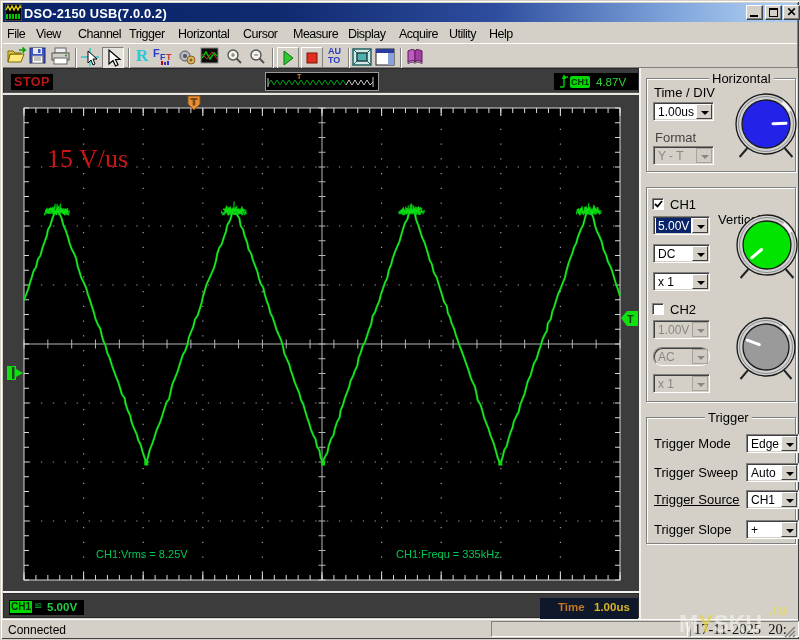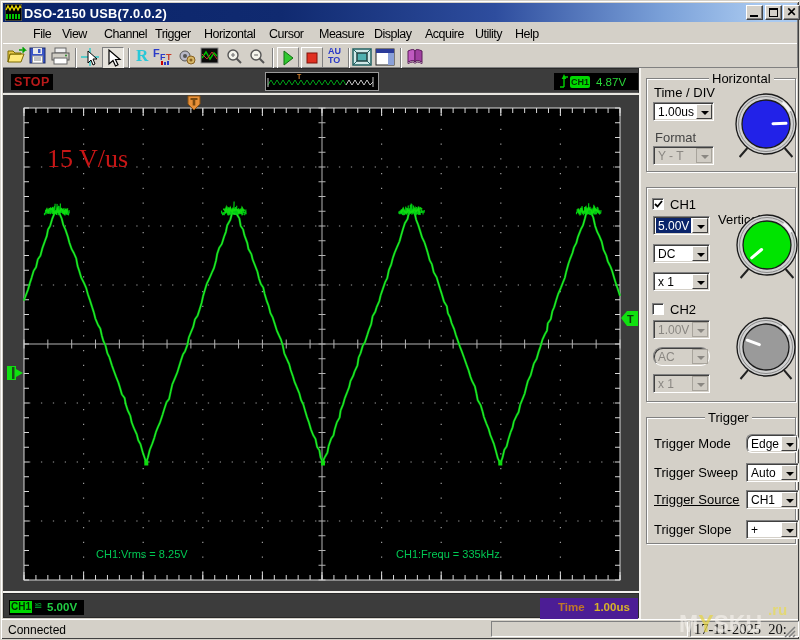--- a/index.html
+++ b/index.html
@@ -15,21 +15,21 @@
 .combo .btn, .dcombo .btn { position:absolute; right:1px; top:1px; bottom:1px; width:16px;
   background:#d4d0c8; border-top:1px solid #fff; border-left:1px solid #fff;
   border-right:1px solid #404040; border-bottom:1px solid #404040; }
 .tri { position:absolute; left:4px; top:6px; width:0; height:0;
   border-left:4px solid transparent; border-right:4px solid transparent; border-top:4px solid #000; }
 .dcombo { background:#d4d0c8; font-size:12px; color:#8a8782; }
 .dcombo .btn { border:1px solid #a8a49c; background:#d0ccc4; }
 .dcombo .tri { border-top-color:#8a8782; }
 .gbox { position:absolute; border:1px solid #808080; box-shadow:1px 1px 0 #fff, inset 1px 1px 0 #fff; }
 .glabel { position:absolute; top:-8px; background:#d4d0c8; padding:0 3px; font-size:13px; color:#000; }
-.menuitem { position:absolute; top:5px; font-size:12.5px; color:#000; letter-spacing:-0.5px;margin-left:26px; }
+.menuitem { position:absolute; top:5px; font-size:12.5px; color:#000; letter-spacing:-0.5px; }
 .tbtn { position:absolute; top:3px; width:22px; height:22px; }
 .sep { position:absolute; top:4px; width:2px; height:20px;
   border-left:1px solid #808080; border-right:1px solid #fff; }
 .lbl { font-size:13px; color:#000; position:absolute; }
 </style></head>
 <body>
 
 <div class="abs" style="left:0;top:0;width:800px;height:640px;border:1px solid #d4d0c8;box-shadow:inset 1px 1px 0 #fff, inset -1px -1px 0 #404040, inset 2px 2px 0 #d4d0c8, inset -2px -2px 0 #808080;"></div>
 
 <div class="abs" style="left:3px;top:3px;width:794px;height:19px;background:linear-gradient(to right,#0a246a 0%,#102a70 35%,#2e4d9e 62%,#7aa0d8 83%,#aacaf0 96%);">
@@ -233,21 +233,21 @@
 </div>
 
 <div class="abs" style="left:3px;top:591px;width:636px;height:2px;background:#f4f2ee;"></div>
 
 <div class="abs" style="left:3px;top:593px;width:636px;height:25px;background:#3c3c3c;border:1px solid #2a2a2a;">
   <div class="abs" style="left:5px;top:6px;width:75px;height:15px;background:#000;">
     <div class="abs" style="left:1px;top:1px;width:22px;height:12px;background:#00d800;color:#002800;font-size:10px;font-weight:bold;text-align:center;line-height:12px;">CH1</div>
     <span class="abs" style="left:25px;top:0px;color:#00bb33;font-size:10px;">≌</span>
     <span class="abs" style="left:38px;top:1px;color:#22cc44;font-size:11.5px;font-weight:bold;">5.00V</span>
   </div>
-  <div class="abs" style="left:536px;top:4px;width:98px;height:26px;background:#4c1d95;">
+  <div class="abs" style="left:536px;top:4px;width:98px;height:26px;background:#0f172a;">
     <span class="abs" style="left:18px;top:3px;color:#c07828;font-size:11.5px;font-weight:bold;">Time</span>
     <span class="abs" style="left:54px;top:3px;color:#d8b428;font-size:11.5px;font-weight:bold;">1.00us</span>
   </div>
 </div>
 
 <div class="abs" style="left:639px;top:68px;width:159px;height:551px;background:#d4d0c8;border-left:2px solid #f4f2ee;">
 <div class="gbox" style="left:5px;top:10px;width:150px;height:94px;">
       <span class="glabel" style="left:62px;">Horizontal</span>
     </div>
 <span class="lbl" style="left:13px;top:17px;">Time / DIV</span>
@@ -332,21 +332,21 @@
 <circle cx="0" cy="0" r="29" fill="#d2d2d2" stroke="#1a1a1a" stroke-width="1.3"></circle>
 <circle cx="0" cy="0" r="26.5" fill="none" stroke="#8a8a8a" stroke-width="1"></circle>
 <path d="M 16.0 -20.9 A 27.8 27.8 0 0 1 23.2 -12.2" stroke="#f4f4f4" stroke-width="3" fill="none"></path>
 <circle cx="0" cy="0" r="23" fill="#9a9a9a" stroke="#1a1a1a" stroke-width="1.3"></circle>
 <line x1="-6.6" y1="-2.4" x2="-18.8" y2="-6.8" stroke="#fff" stroke-width="3" stroke-linecap="round"></line>
 </svg>
 <div class="gbox" style="left:5px;top:349px;width:150px;height:127px;">
       <span class="glabel" style="left:58px;">Trigger</span>
     </div>
 <span class="lbl" style="left:13px;top:368px;">Trigger Mode</span>
-<div class="abs combo sunken2" style="left:105px;top:366px;width:53px;height:19px;border-radius:6px;">
+<div class="abs combo sunken2" style="left:105px;top:366px;width:53px;height:19px;">
       <span style="position:absolute;left:4px;top:2px;">Edge</span>
       <div class="btn">
         <div class="tri"></div>
       </div>
     </div>
 <span class="lbl" style="left:13px;top:397px;">Trigger Sweep</span>
 <div class="abs combo sunken2" style="left:105px;top:395px;width:53px;height:19px;">
       <span style="position:absolute;left:4px;top:2px;">Auto</span>
       <div class="btn">
         <div class="tri"></div>

